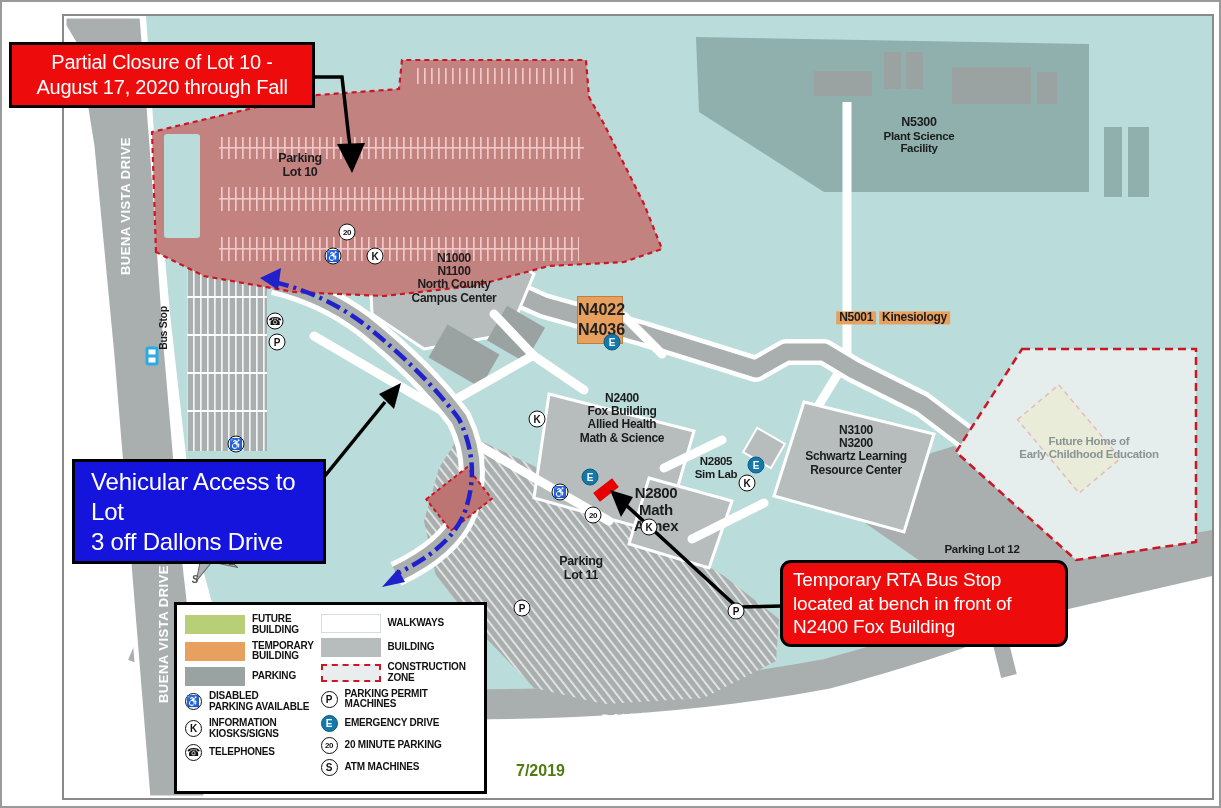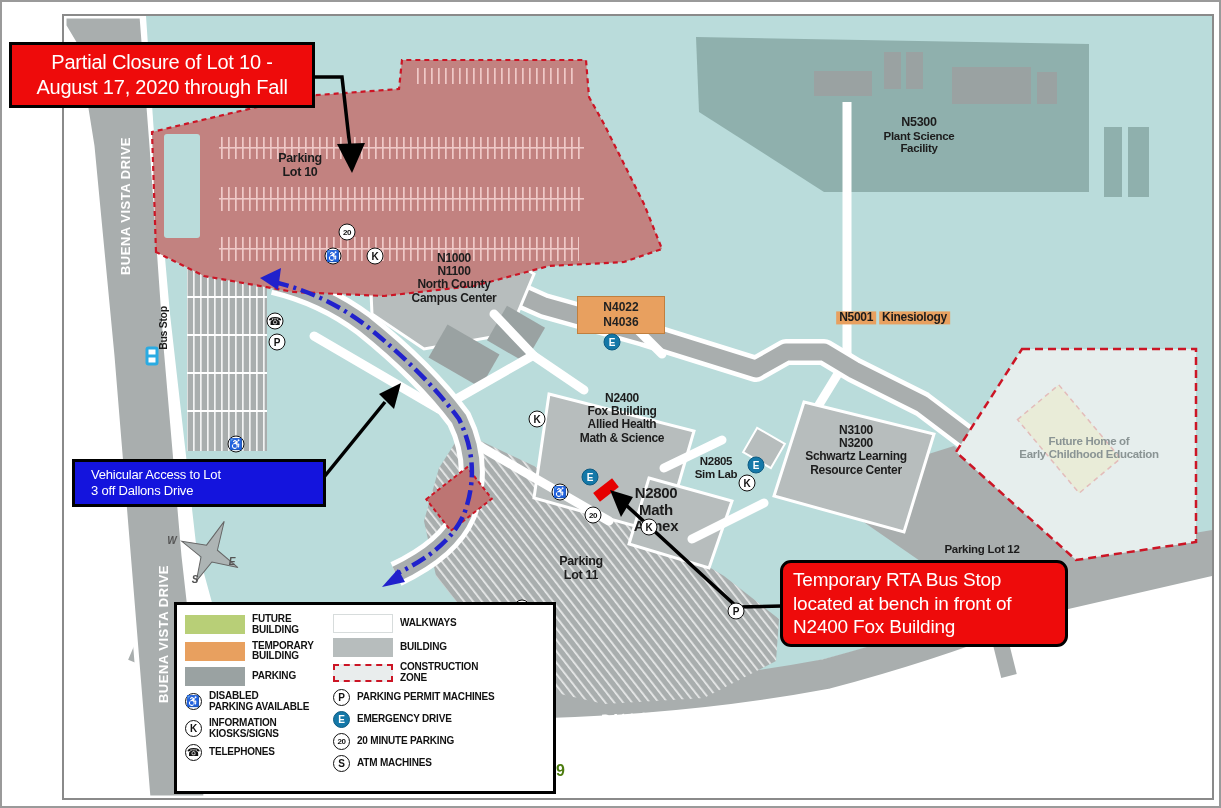--- a/index.html
+++ b/index.html
@@ -9,39 +9,39 @@
              background:#fff;overflow:hidden;}
   .map-frame svg{position:absolute;left:0;top:0;}
   
   .bl{position:absolute;transform:translate(-50%,-50%);text-align:center;font-weight:bold;color:#1c1c1c;
       line-height:1.1;white-space:nowrap;font-size:12.5px;letter-spacing:-0.3px;z-index:2;}
   .bl.white{color:#fff;}
   .bl.gray{color:#8a9494;}
   .rot90{transform:translate(-50%,-50%) rotate(-90deg);}
   .orangebg div{background:var(--orange);display:inline-block;padding:0 3px;}
   .n4022box{position:absolute;background:var(--orange);border:1px solid #c07f3e;text-align:center;
-            font-weight:bold;font-size:12px;line-height:1.25;padding:3px 21px;z-index:2;color:#222;}
+            font-weight:bold;font-size:16px;line-height:1.25;padding:3px 0;z-index:2;color:#222;}
   
   .ic{position:absolute;width:17px;height:17px;border:1.7px solid #111;border-radius:50%;background:#fff;
       color:#111;font-weight:bold;font-size:10px;display:flex;align-items:center;justify-content:center;
       transform:translate(-50%,-50%);box-sizing:border-box;z-index:2;}
   .ic.t20{font-size:8px;letter-spacing:-0.5px;}
   .ic.e{background:var(--e-blue);border-color:#0d5b82;color:#fff;font-size:10px;}
   .ic.glyph{font-size:11px;font-weight:normal;}
   .bus{position:absolute;width:19px;height:13px;background:var(--bus-blue);border-radius:3px;
        transform:translate(-50%,-50%) rotate(-90deg);z-index:2;}
   .bus::before{content:"";position:absolute;left:3px;top:3px;width:5px;height:7px;background:#fff;}
   .bus::after{content:"";position:absolute;right:3px;top:3px;width:5px;height:7px;background:#fff;}
   
   .callout{position:absolute;border:3px solid #000;color:#fff;padding:5px 10px;line-height:1.24;z-index:6;
            font-size:20px;letter-spacing:-0.2px;}
   .callout.red{background:var(--callout-red);}
-  .callout.blue{background:var(--callout-blue);font-size:13px;padding-left:16px;}
+  .callout.blue{background:var(--callout-blue);font-size:24px;padding-left:16px;}
   
-  .legend{position:absolute;left:110px;top:586px;width:382px;height:192px;border:3px solid #000;background:#fff;
+  .legend{position:absolute;left:110px;top:586px;width:313px;height:192px;border:3px solid #000;background:#fff;
           box-sizing:border-box;display:flex;padding:9px 6px 6px 8px;z-index:4;}
   .lcol{display:flex;flex-direction:column;}
   .lcol.c1{width:148px;}
   .lcol.c2{width:172px;}
   .lrow{display:flex;align-items:center;gap:7px;margin-bottom:5px;}
   .lrow .txt{font-size:10px;font-weight:bold;line-height:1.08;letter-spacing:-0.2px;white-space:pre-line;color:#111;}
   .sw{width:60px;height:19px;flex:none;box-sizing:border-box;}
   .sw.future{background:var(--green);}
   .sw.temp{background:var(--orange);}
   .sw.park{background:var(--bldg-dark);}

